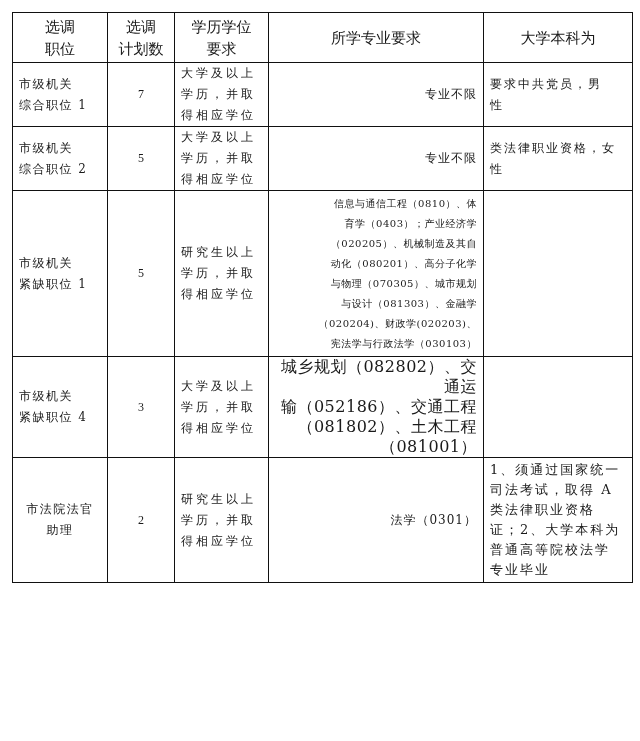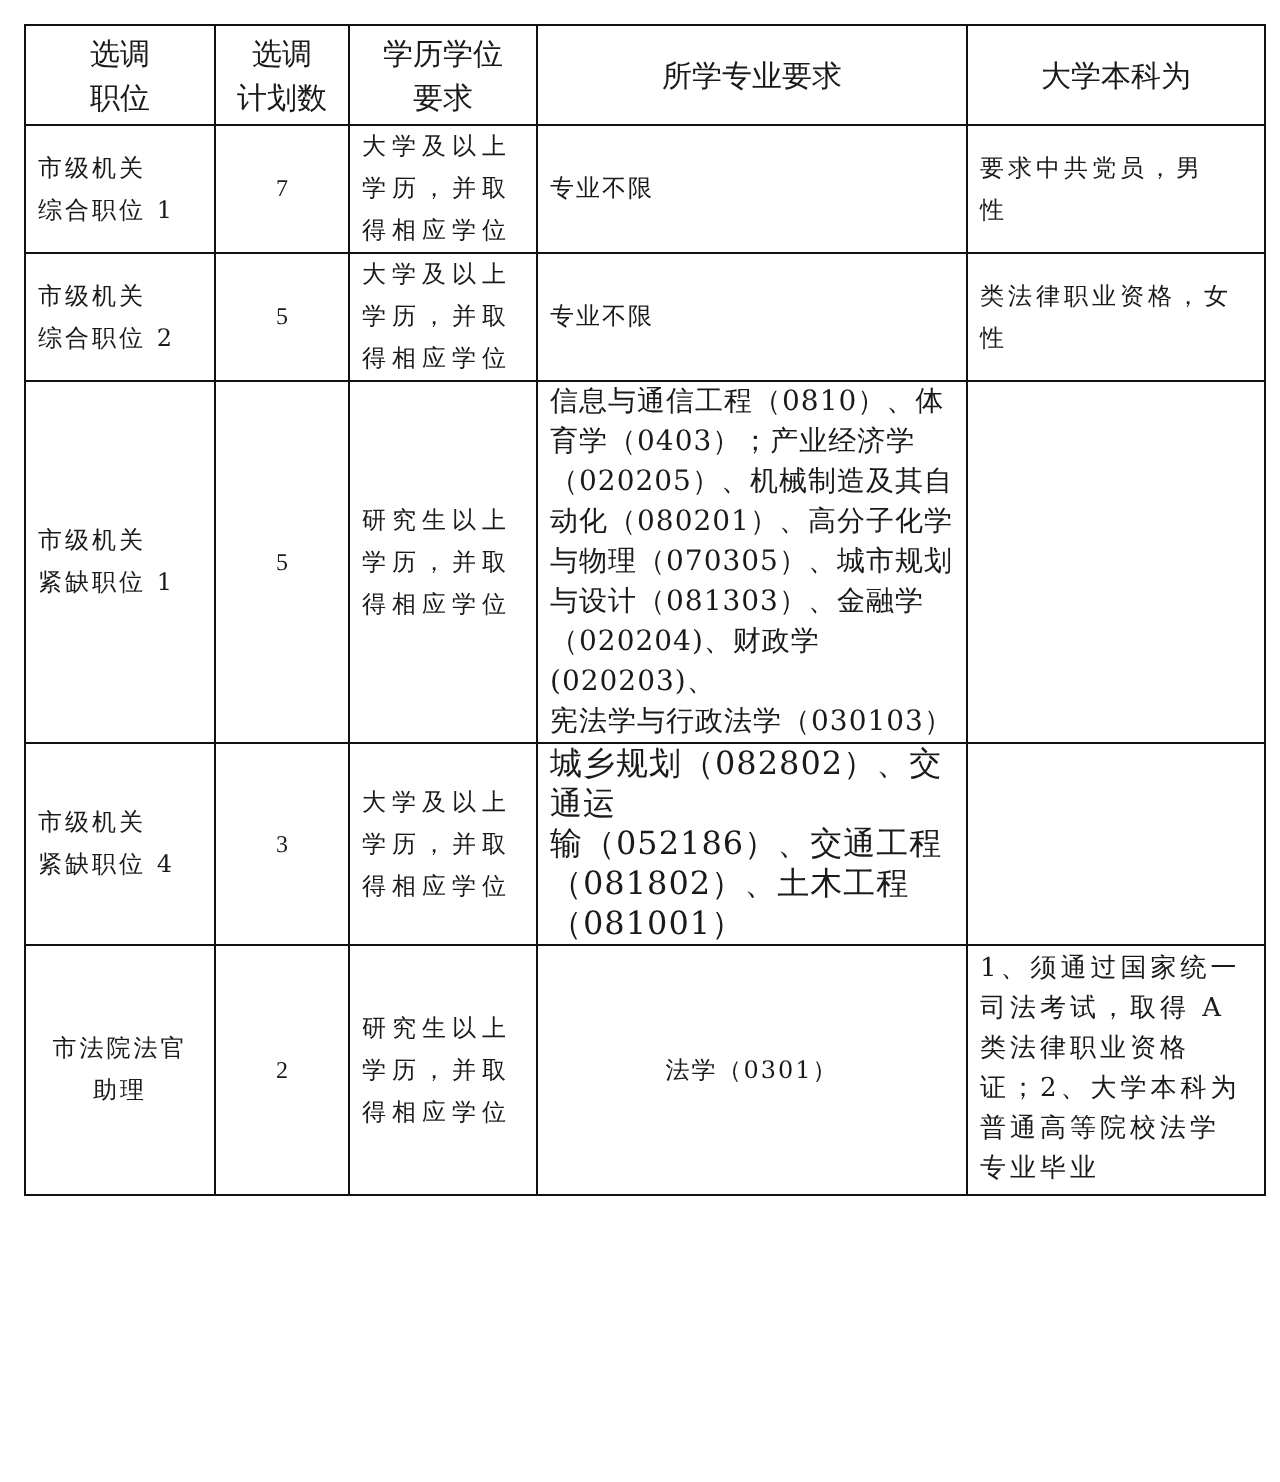--- a/index.html
+++ b/index.html
@@ -7,21 +7,21 @@
          font-family: "DejaVu Serif", "Liberation Serif", serif; color: #1a1a1a; }
   table.grid { position: absolute; left: 12px; top: 12px; border-collapse: collapse;
                table-layout: fixed; width: 620px; }
   table.grid td, table.grid th { border: 1.5px solid #111; padding: 0 6px;
                font-size: 12px; line-height: 21px; vertical-align: middle; font-weight: normal; }
   th { text-align: center; font-size: 15px !important; line-height: 22px !important; }
   td.c { text-align: center; }
   td.l { text-align: left; }
   td.pos { padding-left: 8px; letter-spacing: 1.5px; border-radius: 24px; }
   td.edu { letter-spacing: 3px; padding-left: 6px; padding-right: 2px; }
-  td.major { letter-spacing: 1px; padding-left: 6px; padding-right: 4px; }
+  td.major { letter-spacing: 1px; padding-left: 6px; padding-right: 4px; text-align: right; }
   td.other { letter-spacing: 2px; padding-left: 6px; padding-right: 4px; }
   .num { font-family: "Liberation Serif", serif; }
 </style>
 </head>
 <body>
 
 <table class="grid">
   <colgroup>
     <col style="width:95px">
       <col style="width:67px">
@@ -97,21 +97,21 @@
       <td class="l pos">
           <div>市级机关</div>
           <div>紧缺职位 1</div>
         </td>
       <td class="c num">5</td>
       <td class="l edu">
           <div>研究生以上</div>
           <div>学历，并取</div>
           <div>得相应学位</div>
         </td>
-      <td class="l major" style="font-size:14px;line-height:20px;letter-spacing:0.5px;">
+      <td class="l major" style="font-size:10px;line-height:20px;letter-spacing:0.5px;">
         <div>信息与通信工程（0810）、体</div>
           <div>育学（0403）；产业经济学</div>
           <div>（020205）、机械制造及其自</div>
           <div>动化（080201）、高分子化学</div>
         <div>与物理（070305）、城市规划</div>
           <div>与设计（081303）、金融学</div>
           <div>（020204)、财政学(020203)、</div>
           <div>宪法学与行政法学（030103）</div>
       </td>
       <td class="l other"></td>

